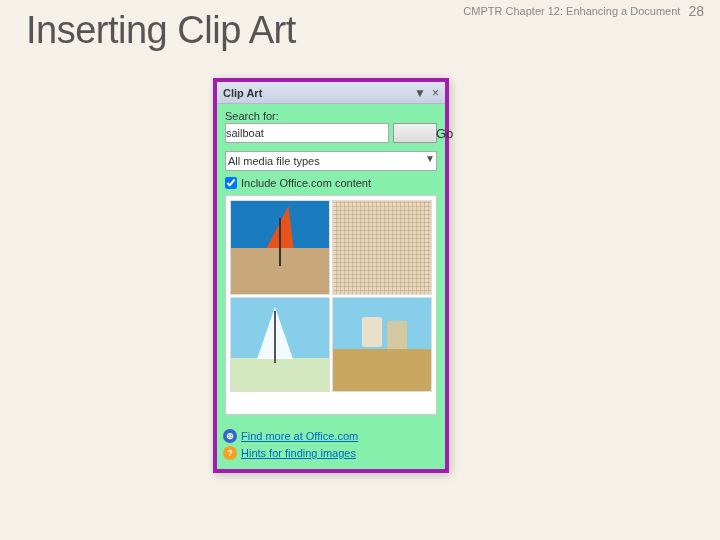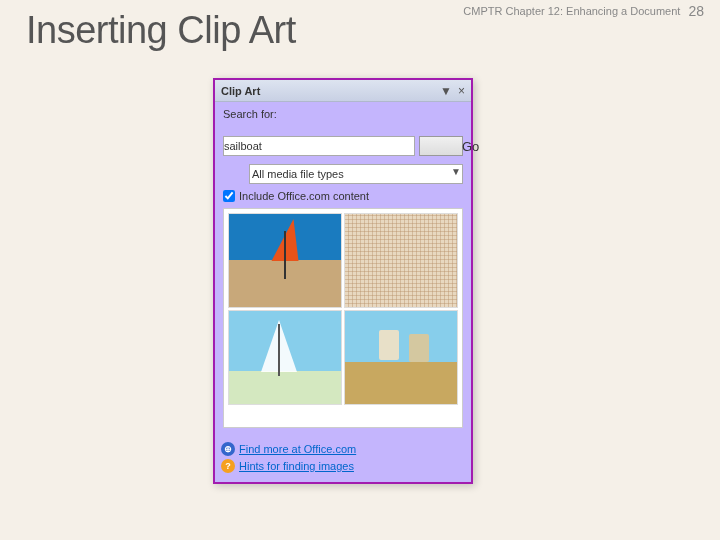--- a/index.html
+++ b/index.html
@@ -46,23 +46,23 @@
       font-weight: 300;
       color: #555;
       letter-spacing: -0.5px;
     }
 
     
     .clip-art-panel {
       position: absolute;
       top: 78px;
       left: 213px;
-      width: 260px;
-      background: #c4b5fd;
-      border: 2px solid #a21caf;
+      width: 236px;
+      background: #86efac;
+      border: 4px solid #a21caf;
       box-shadow: 2px 2px 8px rgba(0,0,0,0.2);
     }
 
     .panel-titlebar {
       background: linear-gradient(to bottom, #dde4f0, #c8d0e4);
       height: 22px;
       display: flex;
       align-items: center;
       justify-content: space-between;
       padding: 0 6px;
@@ -88,21 +88,21 @@
       line-height: 1;
     }
 
     .panel-body {
       padding: 6px 8px;
     }
 
     .search-label {
       font-size: 11px;
       color: #333;
-      margin-bottom: 16px;
+      margin-bottom: 1px;
       display: block;
     }
 
     .search-row {
       display: flex;
       gap: 4px;
       margin-bottom: 8px;
     }
 
     .search-input {
@@ -131,21 +131,20 @@
       color: #333;
       margin-bottom: 3px;
       display: block;
     }
 
     .results-select-row {
       display: flex;
       gap: 4px;
       margin-bottom: 6px;
       align-items: flex-start;
-      margin-left: 26px;
     }
 
     .select-wrapper {
       flex: 1;
       position: relative;
       display: flex;
     }
 
     .select-wrapper select {
       width: 100%;

